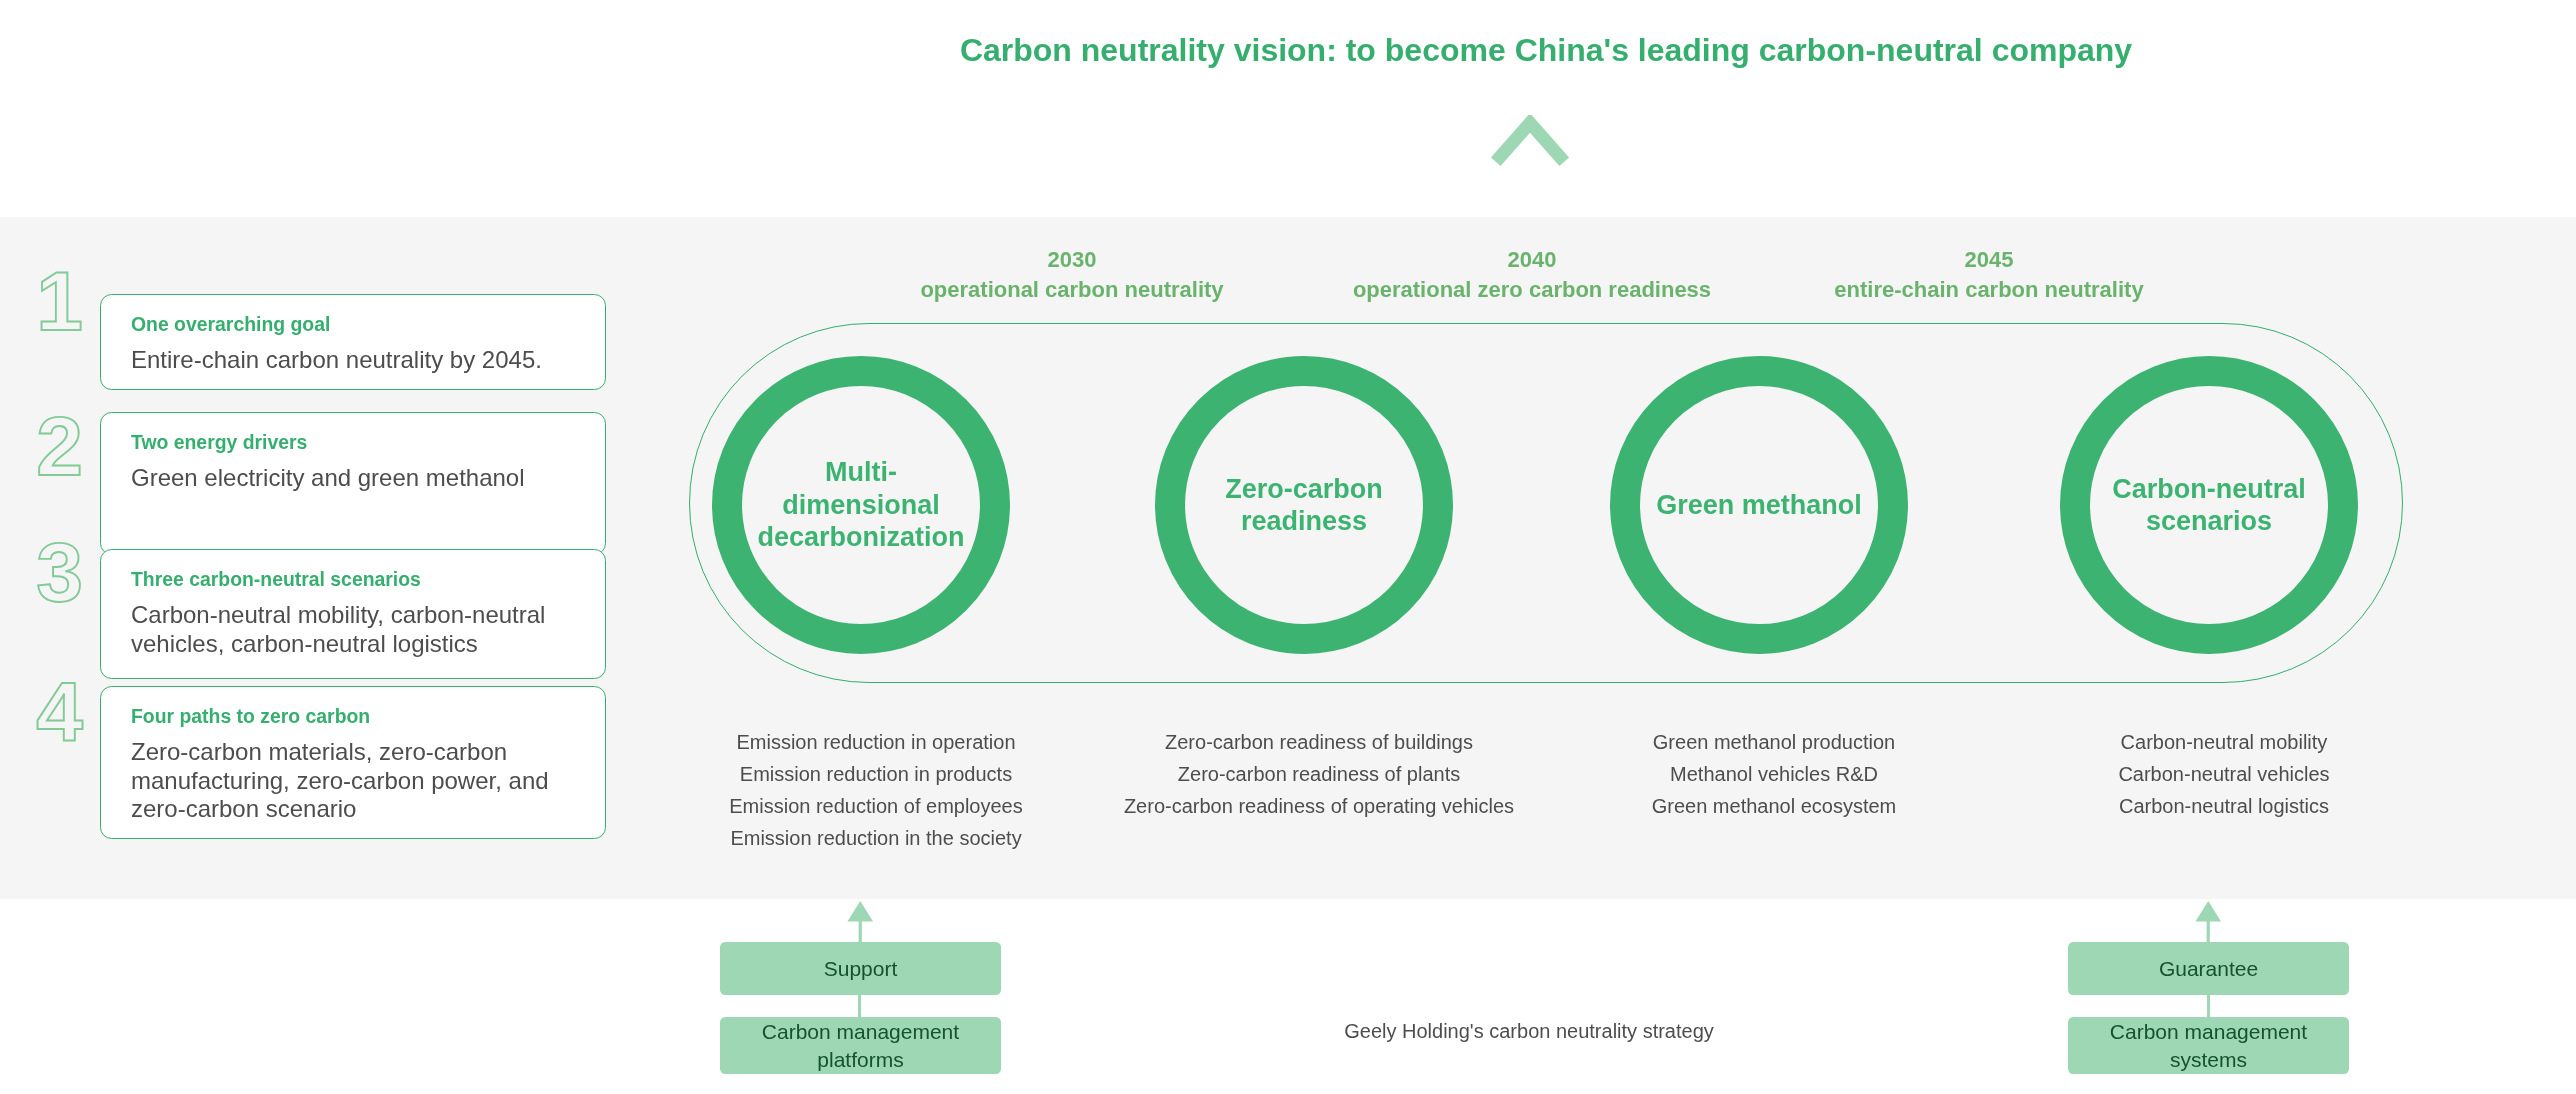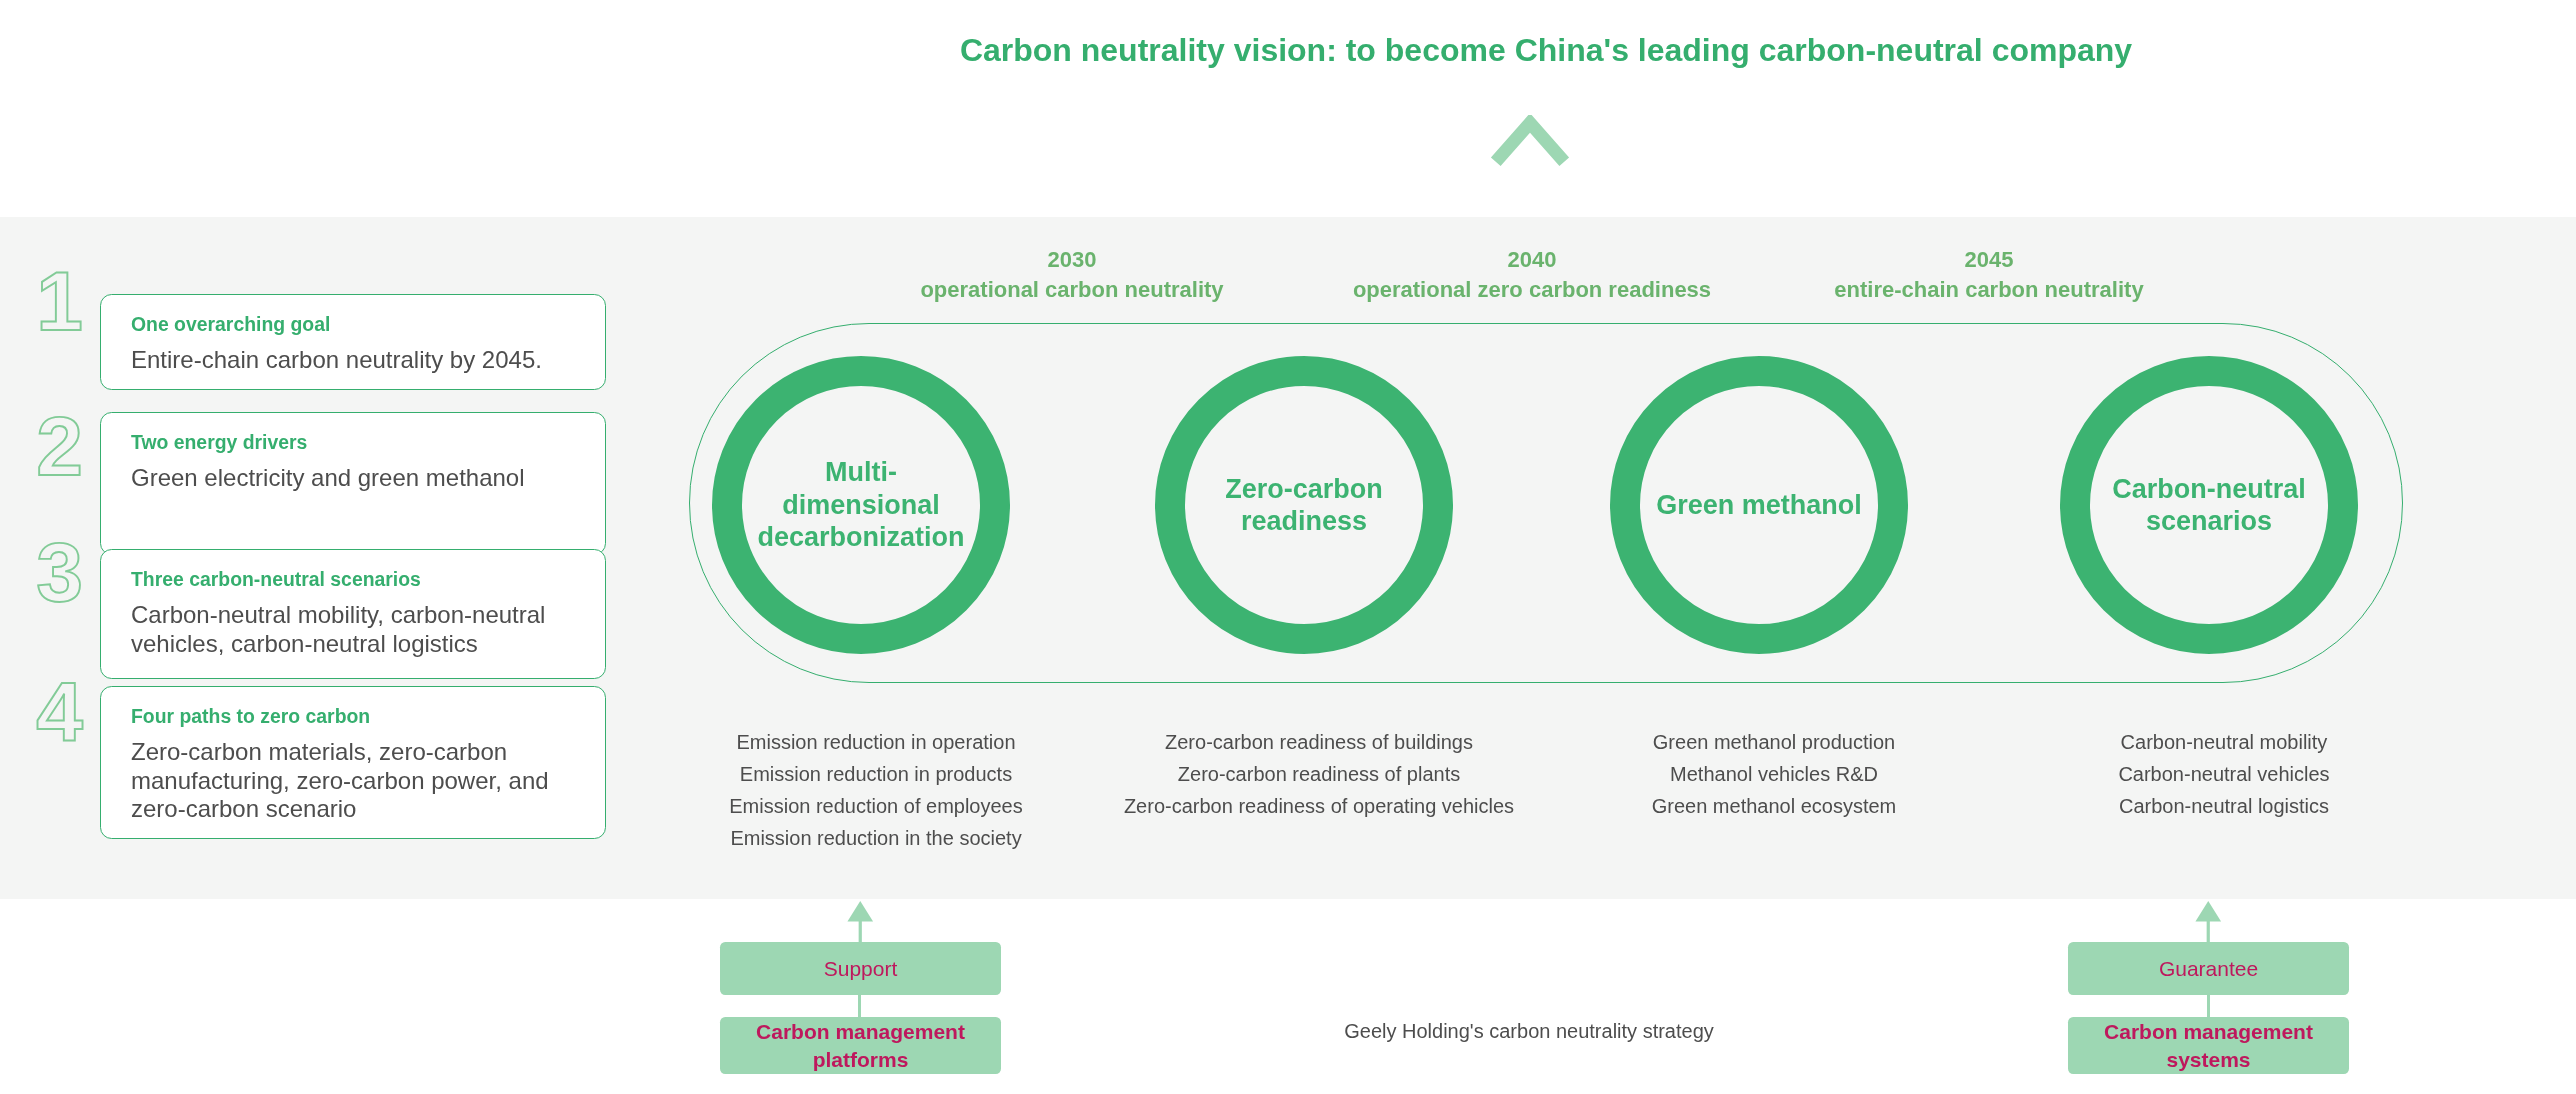--- a/index.html
+++ b/index.html
@@ -57,25 +57,25 @@
     text-align:center;font-size:20px;color:var(--text-gray);line-height:32px;
   }
   .u0{left:582px}.u1{left:1025px}.u2{left:1480px}.u3{left:1930px}
 
   
   .flow-arrow{position:absolute;top:901px;}
   .fa0{left:846px}.fa1{left:2194px}
   .flow-arrow polygon,.flow-arrow rect{fill:var(--green-light);}
   .flow-box{
     position:absolute;width:281px;box-sizing:border-box;background:var(--green-light);
-    border-radius:5.2px;color:#be185d;display:flex;align-items:center;justify-content:center;
+    border-radius:5.2px;color:#14532d;display:flex;align-items:center;justify-content:center;
     text-align:center;font-size:21px;line-height:1.3;
   }
   .fb-top{top:942px;height:53px;}
-  .fb-bottom{top:1017px;height:57px;padding:0 18px;font-weight:bold;}
+  .fb-bottom{top:1017px;height:57px;padding:0 18px;}
   .fleft{left:720px}.fright{left:2068px}
   .connector{position:absolute;top:995px;width:3.2px;height:22px;background:var(--green-light);}
   .cn0{left:858px}.cn1{left:2207px}
   .caption{position:absolute;left:1141px;top:1020px;width:776px;text-align:center;font-size:20px;color:var(--text-gray);}
 </style>
 </head>
 <body>
 
 <div class="page">
 

